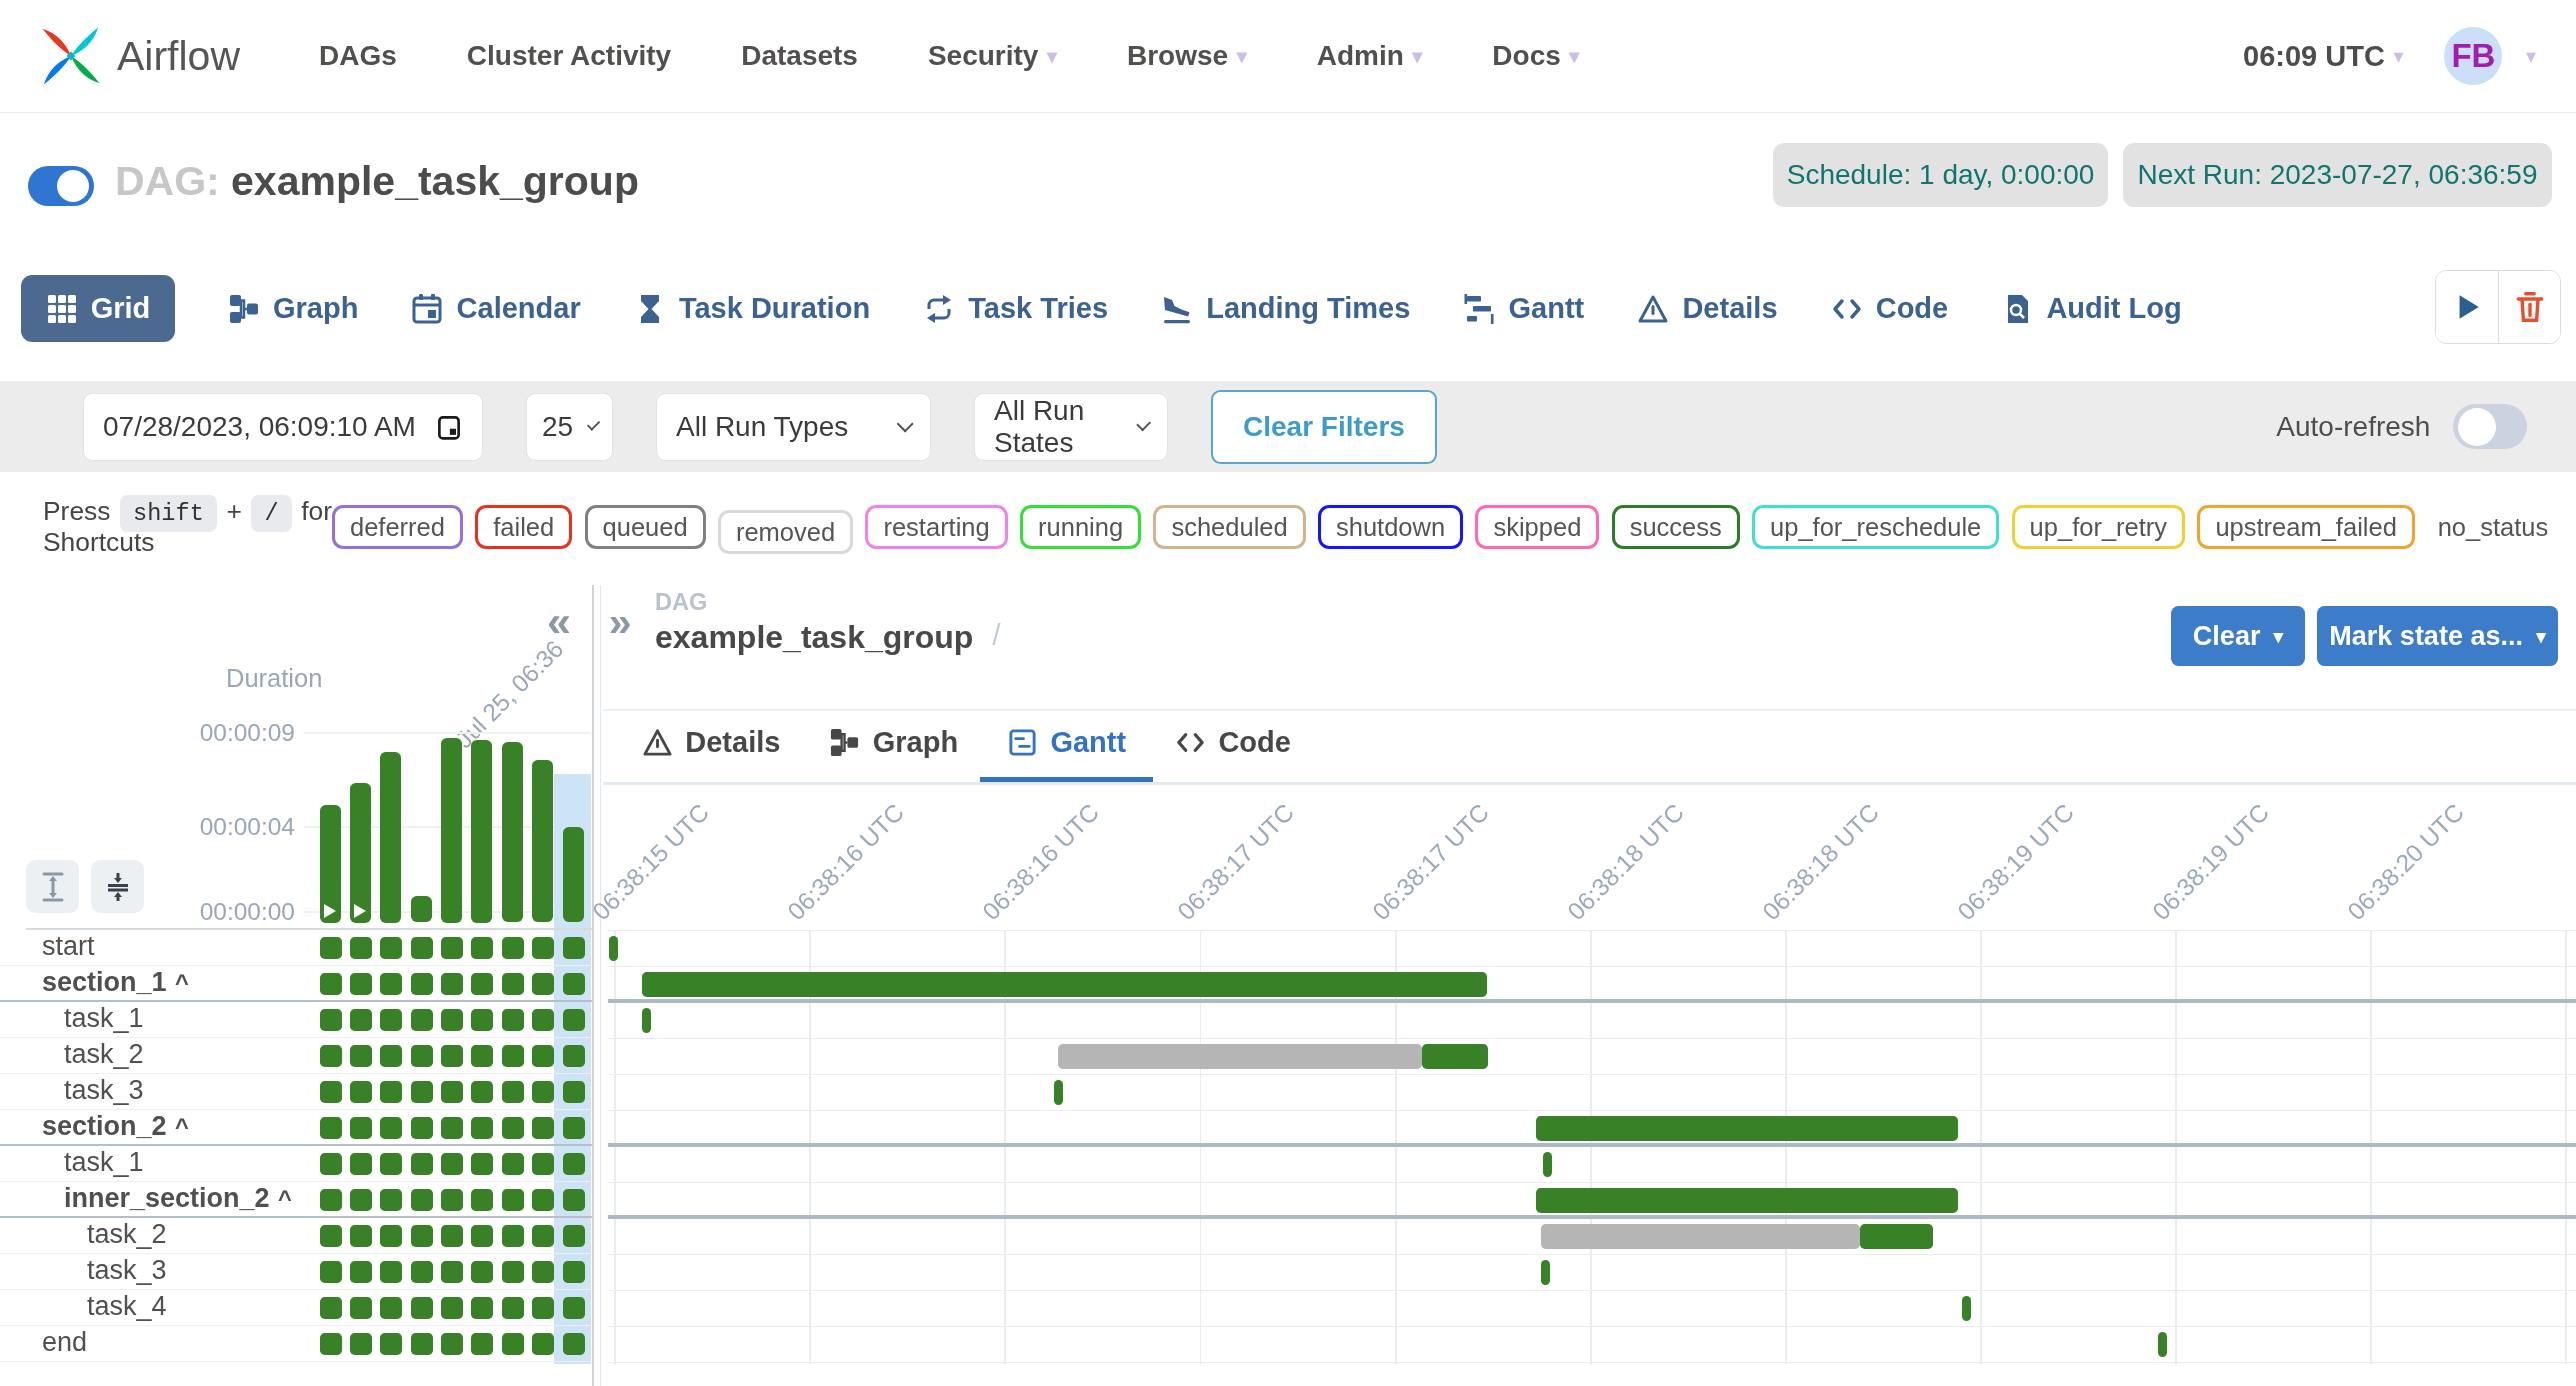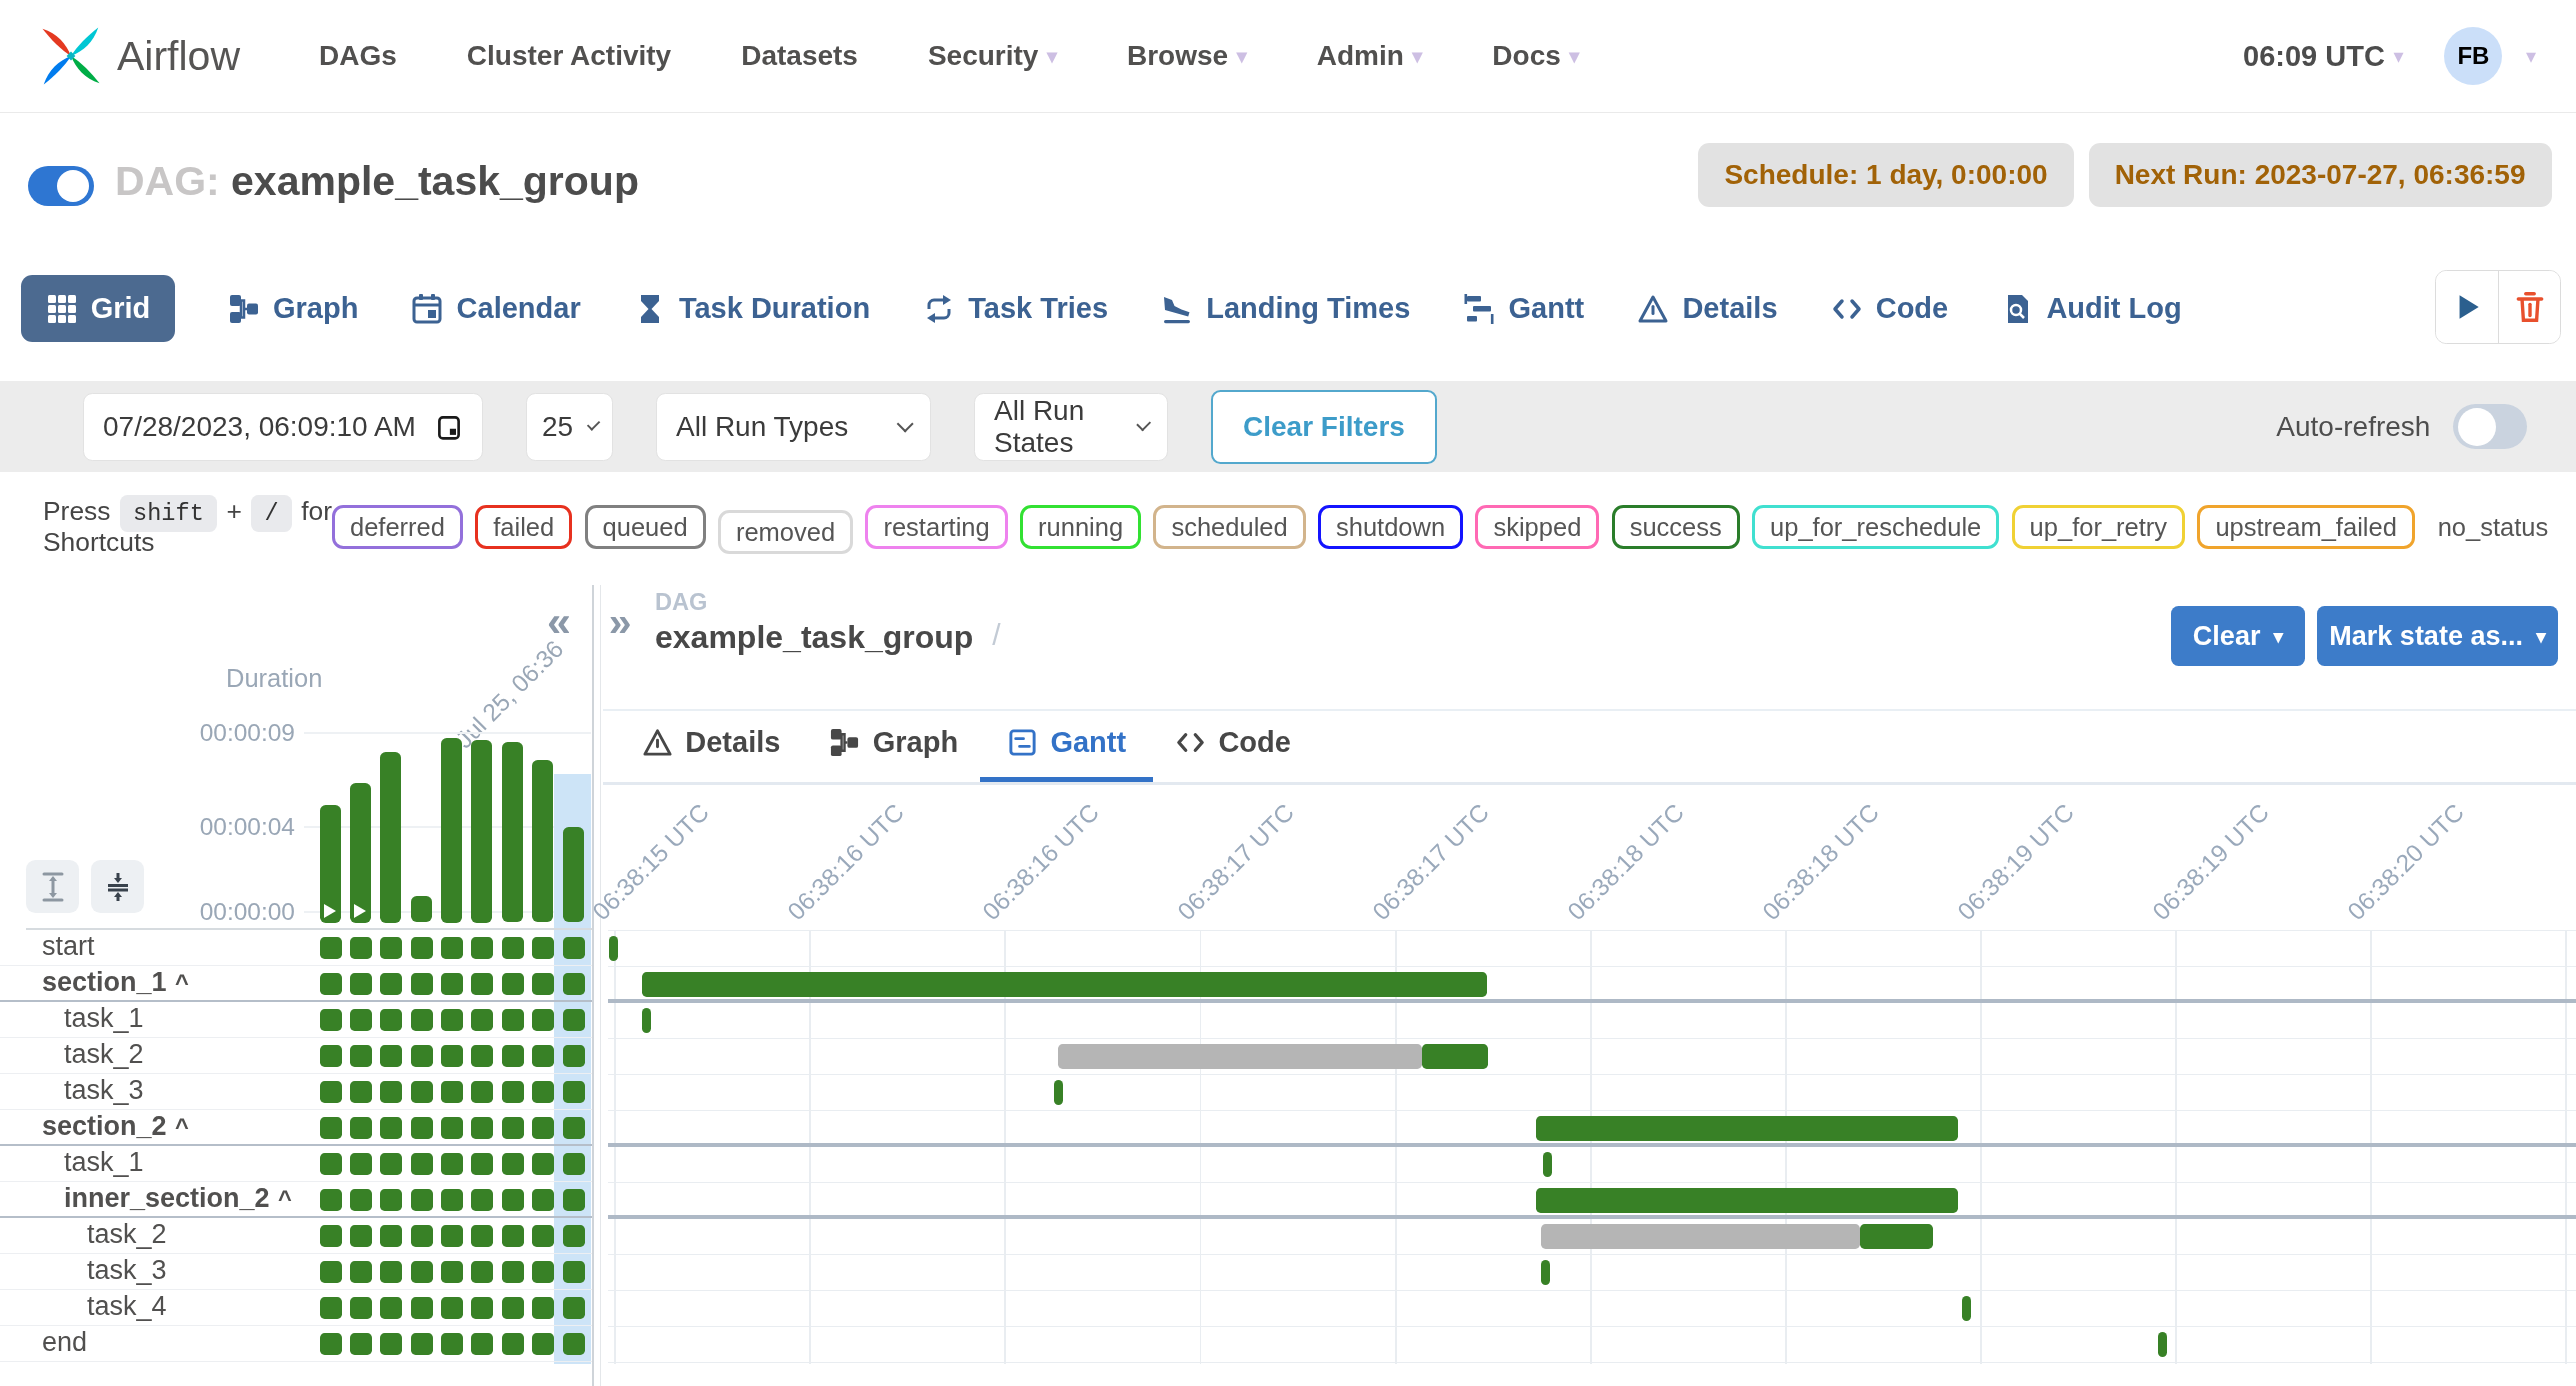--- a/index.html
+++ b/index.html
@@ -13,34 +13,34 @@
     border-bottom:1.9px solid #EAEAEA; display:flex; align-items:center; padding:0 40px; }
   .brand { display:flex; align-items:center; margin-right:79px; }
   .brand svg { width:62px; height:62px; }
   .brand-name { font-size:41px; color:#565554; margin-left:15px; font-weight:400; }
   .navbar-menu { display:flex; align-items:center; }
   .nav-item { font-size:28px; font-weight:700; color:#51504f; margin-right:70px;
     display:flex; align-items:center; cursor:pointer; white-space:nowrap; }
   .nav-caret { color:#CDBFE3; font-size:20px; margin-left:8.5px; }
   .nav-right { margin-left:auto; display:flex; align-items:center; }
   .clock { font-size:29px; font-weight:700; color:#4c4c4c; }
-  .avatar { width:58px; height:58px; border-radius:50%; background:#CBDFF9; color:#000000;
-    font-weight:700; font-size:24px; display:flex; align-items:center; justify-content:center;
+  .avatar { width:58px; height:58px; border-radius:50%; background:#CBDFF9; color:#a21caf;
+    font-weight:700; font-size:33px; display:flex; align-items:center; justify-content:center;
     margin:0 15px 0 41px; }
 
   
   .dag-header { position:absolute; top:115px; left:0; right:0; height:151px; background:#fff; }
   .pause-toggle { position:absolute; left:28px; top:51px; width:66px; height:40px;
     border-radius:21px; background:#2E76D2; cursor:pointer; }
   .pause-knob { position:absolute; right:4.7px; top:3.8px; width:32px; height:32px; border-radius:50%; background:#fff; }
   .dag-title { position:absolute; left:115px; top:43px; font-size:41px; font-weight:700; color:#4c4c4c; }
   .dag-label { color:#C8C6C6; margin-right:11.3px; }
   .hbadges { position:absolute; top:28px; right:24.5px; display:flex; gap:15px; }
-  .hbadge { background:#E2E2E2; border-radius:11.3px; padding:16px 26px; font-size:28px;
-    font-weight:700; color:#a16207; white-space:nowrap; }
+  .hbadge { background:#E2E2E2; border-radius:11.3px; padding:16px 14px; font-size:28px;
+    font-weight:400; color:#0f766e; white-space:nowrap; }
 
   
   .view-tabs { position:absolute; top:266px; left:0; right:0; height:85px; display:flex;
     align-items:center; padding:0 21px; }
   .vtab { display:flex; align-items:center; gap:13.2px; font-size:29px; font-weight:700;
     color:#3C6292; margin-right:53px; cursor:pointer; white-space:nowrap; }
   .vtab .icn svg { width:32px; height:32px; }
   .vtab.active { background:#4C6A90; color:#fff; padding:17px 24.5px; border-radius:11.3px; }
   .actions { position:absolute; right:15px; top:3.8px; display:flex; border:1.9px solid #DCDCDC;
     border-radius:11.3px; overflow:hidden; background:#fff; }

